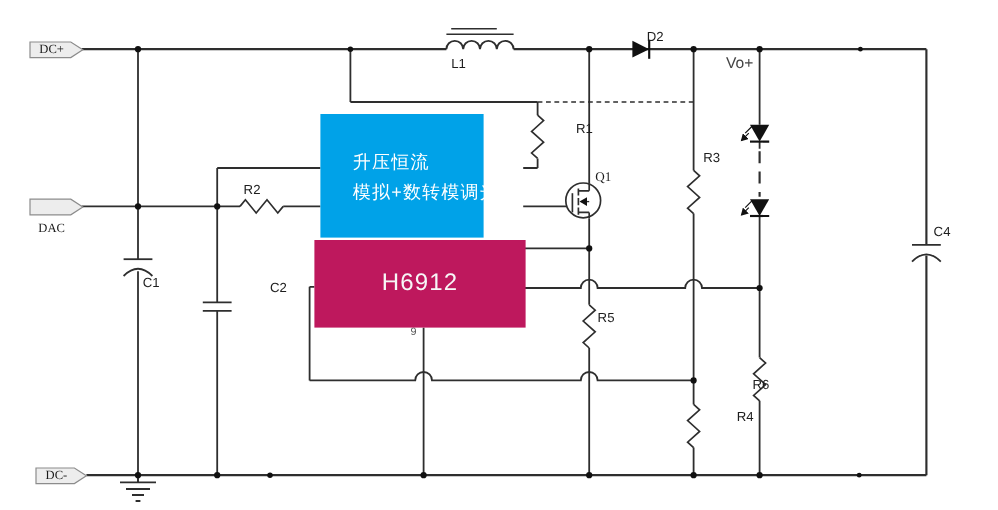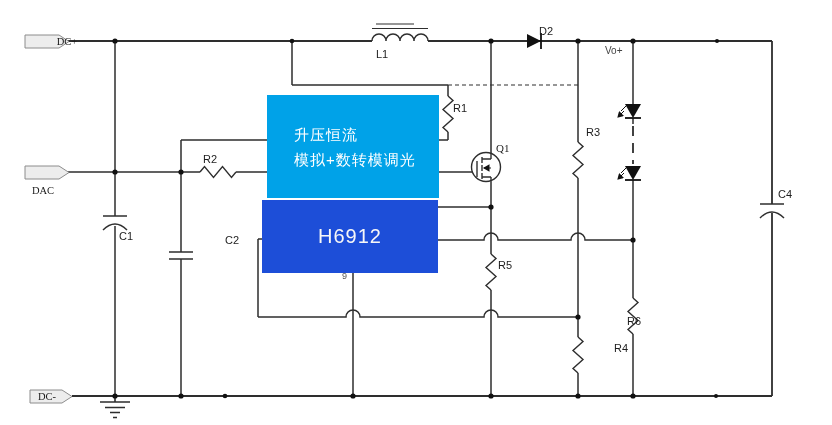--- a/index.html
+++ b/index.html
@@ -1,32 +1,32 @@
 <!DOCTYPE html>
 <html><head>
 <meta charset="utf-8">
 <style>
   html,body{margin:0;padding:0;background:#ffffff;}
   .canvas{position:relative;width:832px;height:425px;background:#ffffff;overflow:hidden;
           font-family:"Liberation Sans",sans-serif;}
   .canvas svg{position:absolute;left:0;top:0;}
   .lbl{position:absolute;font-size:11px;color:#1d1d1d;white-space:nowrap;}
-  .lbl.small{font-size:10px;color:#444;}
+  .lbl.small{font-size:13px;color:#444;}
   .lbl.tiny{font-size:9px;color:#555;}
   .lbl.serif{font-family:"Liberation Serif",serif;}
   .port-label{position:absolute;font-family:"Liberation Serif",serif;font-size:10.5px;
               color:#1a1a1a;text-align:center;line-height:13px;}
-  .blue-box{position:absolute;left:267px;top:95px;width:172px;height:103px;
+  .blue-box{position:absolute;left:267px;top:95px;width:136px;height:103px;
             background:#00A2E8;}
   .blue-box .feat{position:absolute;left:27px;color:#ffffff;font-size:15px;
                   letter-spacing:1px;white-space:nowrap;}
   .feat.l1{top:31px;}
   .feat.l2{top:56px;}
   .chip-box{position:absolute;left:262px;top:200px;width:176px;height:73px;
-            background:#1d4ed8;display:flex;align-items:center;justify-content:center;}
+            background:#be185d;display:flex;align-items:center;justify-content:center;}
   .chip-box .part{color:#f7f7f7;font-size:20px;letter-spacing:1px;}
 </style>
 </head>
 <body>
 
 <div class="canvas">
 
   <svg width="832" height="425" viewBox="0 0 832 425">
     <defs>
       <marker id="ah" markerWidth="7" markerHeight="7" refX="5" refY="3.5" orient="auto">
@@ -154,28 +154,28 @@
         <circle cx="181" cy="396" r="2.6"></circle>
       <circle cx="225" cy="396" r="2.3"></circle>
         <circle cx="353" cy="396" r="2.6"></circle>
       <circle cx="491" cy="396" r="2.6"></circle>
         <circle cx="578" cy="396" r="2.6"></circle>
       <circle cx="633" cy="396" r="2.6"></circle>
         <circle cx="716" cy="396" r="2"></circle>
     </g>
   </svg>
 
-  <div class="port-label" style="left:38px;top:35px;width:36px;padding-left:11px;">DC+</div>
+  <div class="port-label" style="left:25px;top:35px;width:36px;">DC+</div>
   <div class="port-label" style="left:25px;top:184px;width:36px;">DAC</div>
   <div class="port-label" style="left:30px;top:390px;width:34px;">DC-</div>
 
   <div class="lbl" style="left:376px;top:8px;margin-top:40px;">L1</div>
   <div class="lbl" style="left:539px;top:25px;">D2</div>
   <div class="lbl serif" style="left:496px;top:142px;">Q1</div>
-  <div class="lbl" style="left:453px;top:102px;">R1</div>
+  <div class="lbl" style="left:440px;top:102px;padding-left:40px;">R1</div>
   <div class="lbl" style="left:203px;top:153px;">R2</div>
   <div class="lbl" style="left:586px;top:126px;">R3</div>
   <div class="lbl" style="left:586px;top:342px;padding-left:28px;">R4</div>
   <div class="lbl" style="left:498px;top:259px;text-align:center;">R5</div>
   <div class="lbl" style="left:627px;top:299px;margin-top:16px;">R6</div>
   <div class="lbl" style="left:119px;top:196px;margin-top:34px;">C1</div>
   <div class="lbl" style="left:185px;top:234px;margin-left:40px;">C2</div>
   <div class="lbl" style="left:778px;top:188px;">C4</div>
   <div class="lbl small" style="left:605px;top:45px;">Vo+</div>
   <div class="lbl tiny" style="left:342px;top:271px;">9</div>

